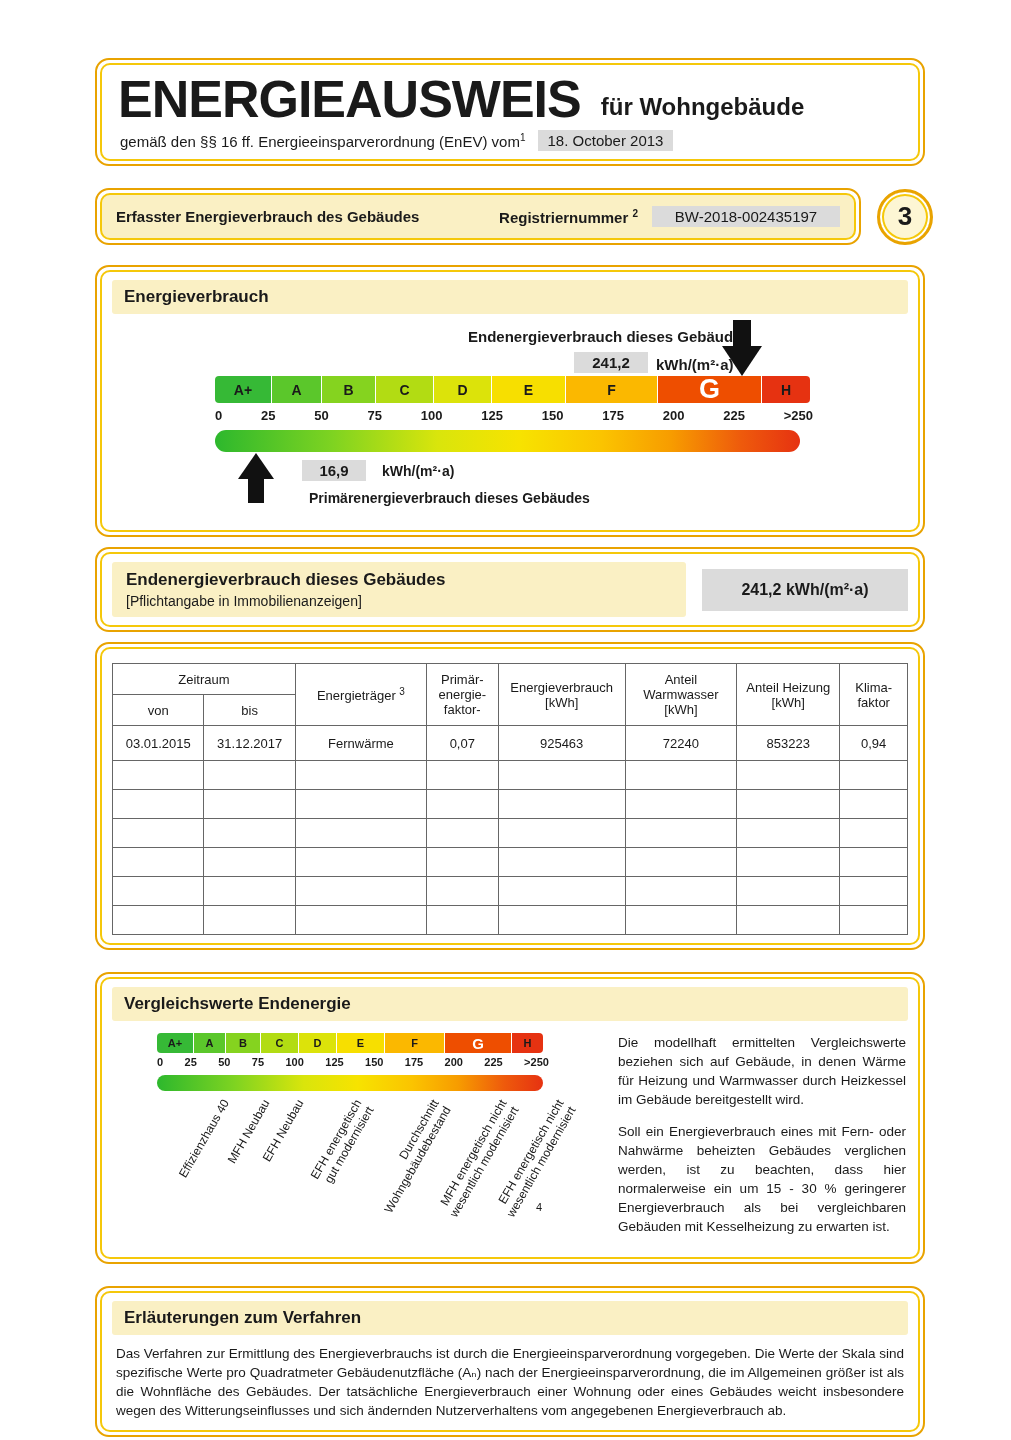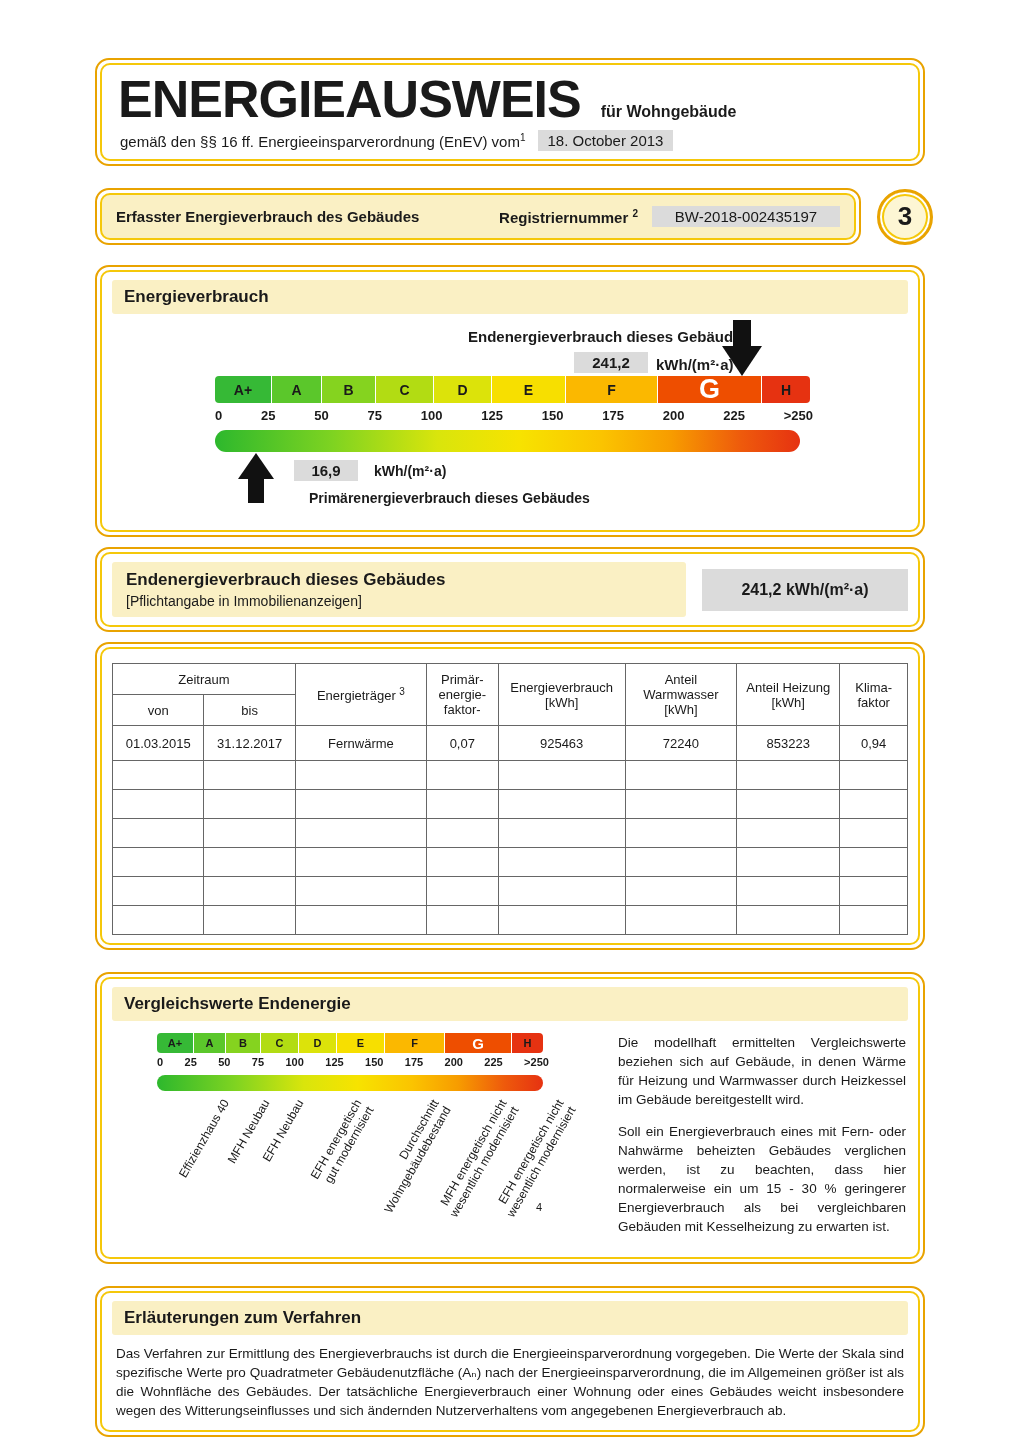--- a/index.html
+++ b/index.html
@@ -9,21 +9,21 @@
   
   .panel{width:830px;box-sizing:border-box;border:2px solid #E9A300;border-radius:14px;padding:3px;background:#fff;}
   .panel-in{border:2px solid #F5C80A;border-radius:10px;padding:8px 10px;}
   .strip{background:#FAF0C4;border-radius:3px;padding:7px 12px;font-weight:bold;font-size:17px;}
   .gbox{background:#DBDBDB;padding:2px 10px;display:inline-block;font-size:15px;}
   sup{font-size:10px;}
 
   
   .title-row{display:flex;align-items:flex-end;gap:20px;padding-left:6px;}
   .doc-title{margin:0;font-size:52px;line-height:1;font-weight:bold;letter-spacing:-1px;}
-  .doc-subtitle{font-weight:bold;font-size:16px;padding-bottom:4px;}
+  .doc-subtitle{font-weight:bold;font-size:24px;padding-bottom:4px;}
   .law-row{display:flex;align-items:center;gap:12px;margin-top:5px;padding-left:8px;font-size:15px;}
 
   
   .reg-row{display:flex;align-items:center;gap:16px;width:884px;margin-top:22px;}
   .reg-panel{flex:0 0 766px;width:766px;}
   .reg-in{background:#FAF0C4;display:flex;align-items:center;gap:14px;padding:11px 14px;}
   .reg-label{font-weight:bold;font-size:15px;flex:1;}
   .reg-num-label{font-weight:bold;font-size:15px;}
   .pagenum{width:50px;height:50px;border-radius:50%;border:3px solid #E9A300;
            box-shadow:inset 0 0 0 2px #fff,inset 0 0 0 4px #F5C80A;background:#FDF6D4;
@@ -168,21 +168,21 @@
           <span>&gt;250</span>
         </div>
 
         <div class="grad" style="left:103px;top:110px;width:585px;height:22px;"></div>
 
         <svg class="abs" style="left:124px;top:133px;" width="40" height="50">
           <polygon points="20,0 2,26 38,26" fill="#111"></polygon>
           <rect x="12" y="25" width="16" height="25" fill="#111"></rect>
         </svg>
 
-        <div class="vlabel-row" style="left:182px;top:140px;gap:16px;">
+        <div class="vlabel-row" style="left:190px;top:140px;gap:16px;">
           <span class="gbox" style="font-weight:bold;min-width:44px;text-align:center;">16,9</span>
           <span class="unit" style="font-size:14px;">kWh/(m²·a)</span>
         </div>
         <div class="pe-label" style="left:172px;top:170px;">Primärenergieverbrauch dieses Gebäudes</div>
       </div>
     </div>
   </div>
 
   <div class="panel mt10">
     <div class="panel-in row4">
@@ -224,21 +224,21 @@
             <th rowspan="2" class="pre">Klima-
 faktor</th>
           </tr>
           <tr>
             <th>von</th>
             <th>bis</th>
           </tr>
         </thead>
         <tbody>
           <tr class="data-row">
-            <td>01.03.2015</td>
+            <td>03.01.2015</td>
             <td>31.12.2017</td>
             <td>Fernwärme</td>
             <td>0,07</td>
             <td>925463</td>
             <td>72240</td>
             <td>853223</td>
             <td>0,94</td>
           </tr>
           <tr class="empty-row">
               <td></td>

